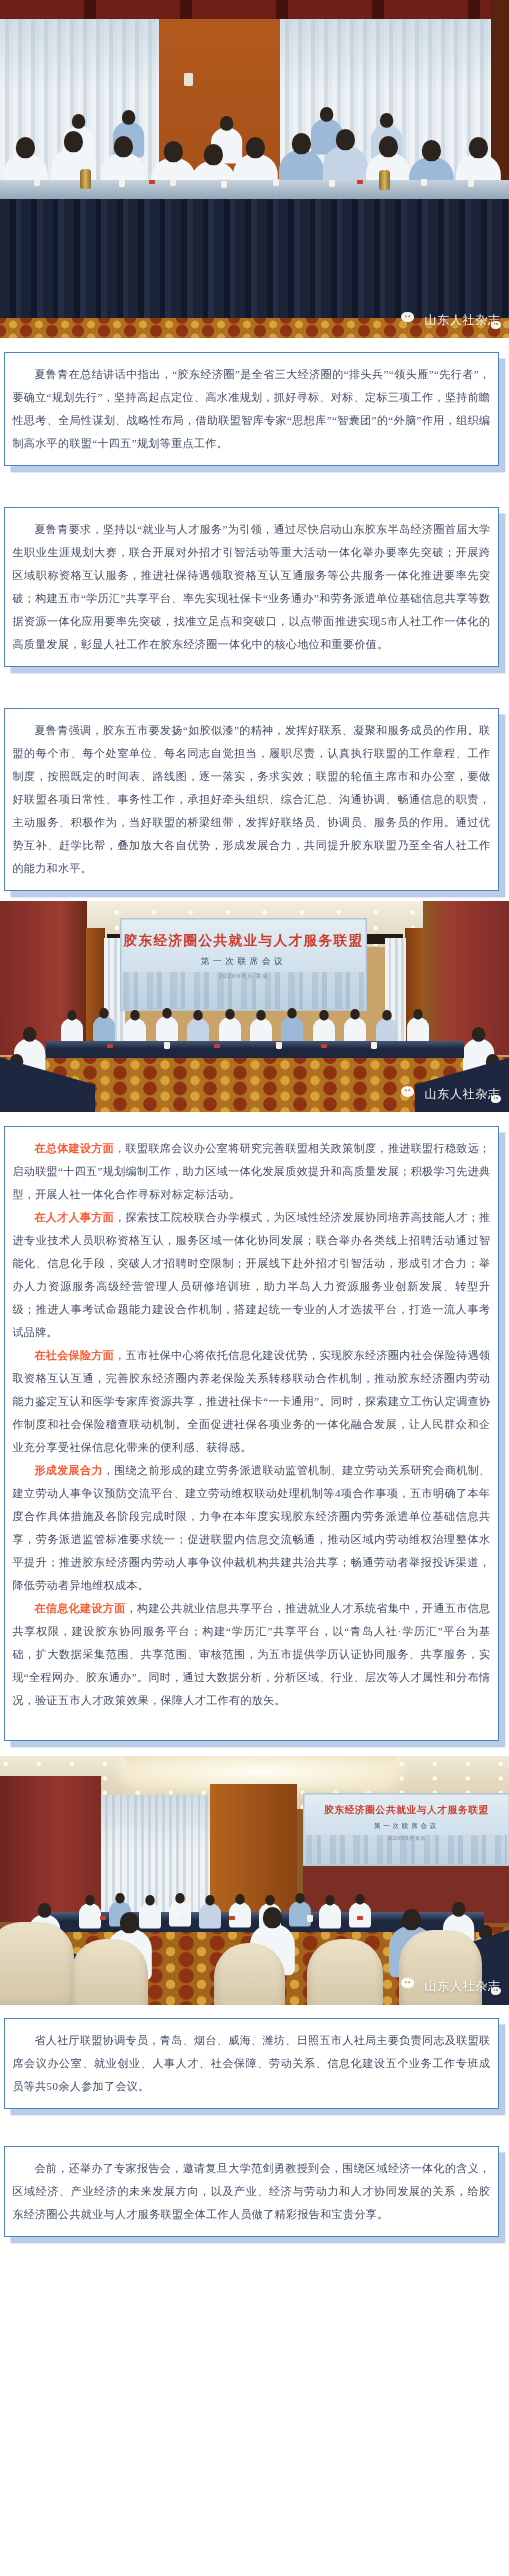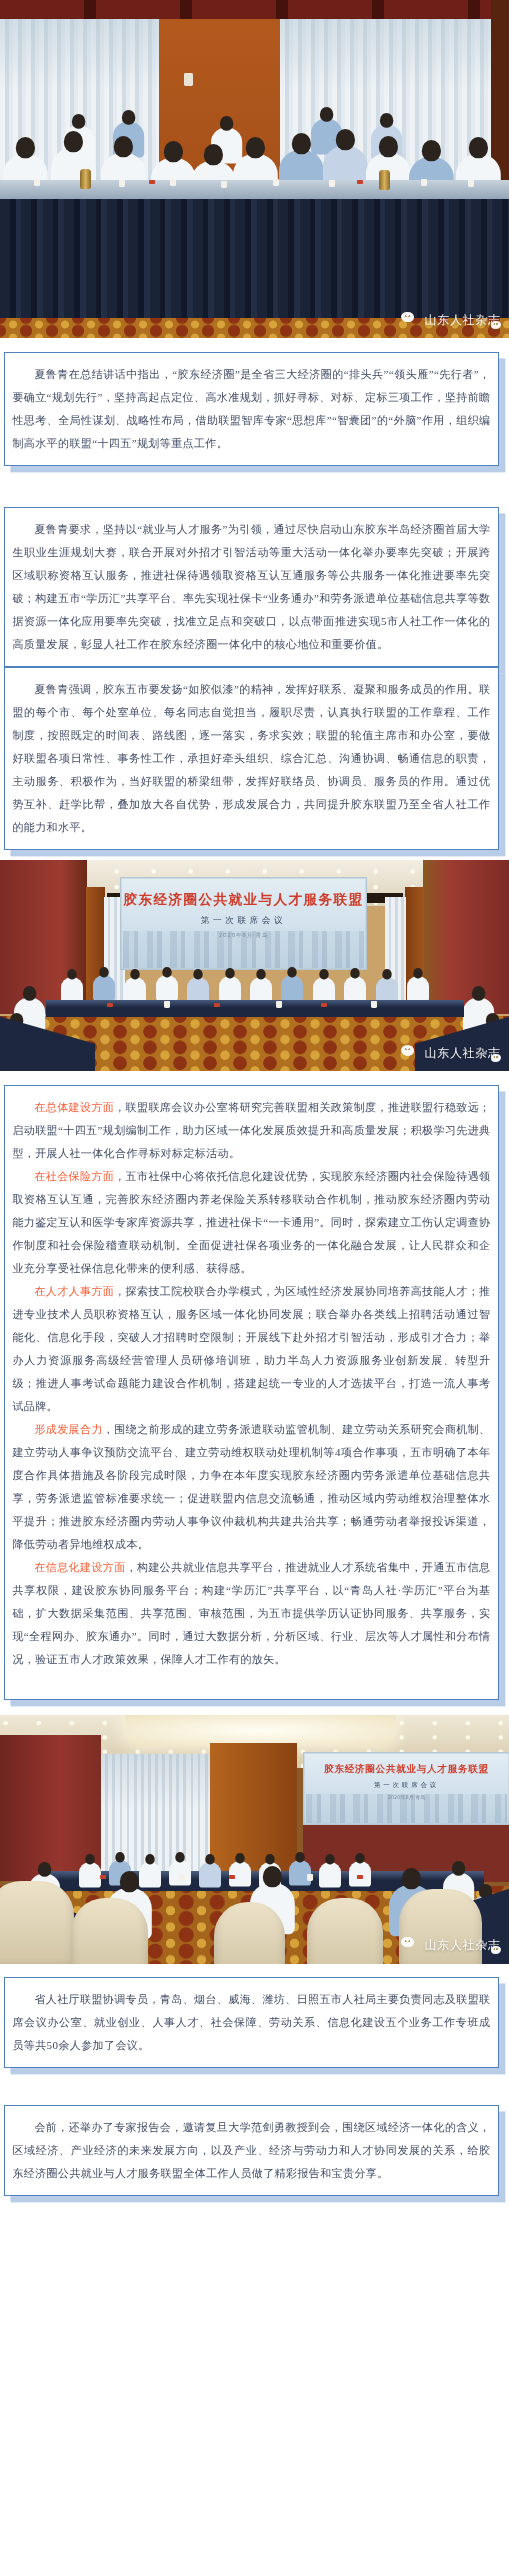--- a/index.html
+++ b/index.html
@@ -11,22 +11,22 @@
   }
   html,body{margin:0;padding:0;background:#fff;}
   .page{width:510px;margin:0 auto;background:#fff;overflow:hidden;
         font-family:"Liberation Serif","DejaVu Serif",serif;}
 
   
   .card{margin:0 11.4px 0 4.3px;border:1.4px solid var(--border-blue);background:#fff;
         box-shadow:6.4px 6.4px 0 var(--shadow-blue);padding:10px 7.1px;}
   .card .para{margin:0;text-indent:2em;font-size:11px;line-height:23px;
         letter-spacing:0.4px;color:var(--body-text);text-align:justify;}
-  .card .lead{color:var(--lead-orange);font-weight:normal;}
-  .mt1{margin-top:13.6px}.mt2{margin-top:41px}.mt3{}
+  .card .lead{color:var(--lead-orange);font-weight:bold;}
+  .mt1{margin-top:13.6px}.mt2{margin-top:41px}.mt3{margin-top:41px}
   .mtP2{margin-top:10px}.mt4{margin-top:14.3px}.mtP3{margin-top:14.3px}
   .mt5{margin-top:13.6px}.mt6{margin-top:37px}
   .card4{padding-bottom:28.6px}
 
   
   .photo{position:relative;width:510px;overflow:hidden;}
   .photo *{position:absolute;}
   .wm{display:flex;align-items:center;gap:5px;right:9.3px;color:#fff;
       font-family:"DejaVu Sans","Liberation Sans",sans-serif;font-size:12px;
       letter-spacing:0.7px;opacity:.95;text-shadow:0 0.7px 2.9px rgba(0,0,0,.35);z-index:9;}
@@ -262,22 +262,22 @@
     <div class="p2-sideR"></div>
 
     <div class="wm" style="bottom:8.6px">
       <span class="wx"></span>
       <span>山东人社杂志</span>
     </div>
   </figure>
 
   <section class="card card4 mt4">
     <p class="para"><span class="lead">在总体建设方面</span><span>，联盟联席会议办公室将研究完善联盟相关政策制度，推进联盟行稳致远；启动联盟“十四五”规划编制工作，助力区域一体化发展质效提升和高质量发展；积极学习先进典型，开展人社一体化合作寻标对标定标活动。</span></p>
+    <p class="para"><span class="lead">在人才人事方面</span><span>，探索技工院校联合办学模式，为区域性经济发展协同培养高技能人才；推进专业技术人员职称资格互认，服务区域一体化协同发展；联合举办各类线上招聘活动通过智能化、信息化手段，突破人才招聘时空限制；开展线下赴外招才引智活动，形成引才合力；举办人力资源服务高级经营管理人员研修培训班，助力半岛人力资源服务业创新发展、转型升级；推进人事考试命题能力建设合作机制，搭建起统一专业的人才选拔平台，打造一流人事考试品牌。</span></p>
     <p class="para"><span class="lead">在社会保险方面</span><span>，五市社保中心将依托信息化建设优势，实现胶东经济圈内社会保险待遇领取资格互认互通，完善胶东经济圈内养老保险关系转移联动合作机制，推动胶东经济圈内劳动能力鉴定互认和医学专家库资源共享，推进社保卡“一卡通用”。同时，探索建立工伤认定调查协作制度和社会保险稽查联动机制。全面促进社保各项业务的一体化融合发展，让人民群众和企业充分享受社保信息化带来的便利感、获得感。</span></p>
-    <p class="para"><span class="lead">在人才人事方面</span><span>，探索技工院校联合办学模式，为区域性经济发展协同培养高技能人才；推进专业技术人员职称资格互认，服务区域一体化协同发展；联合举办各类线上招聘活动通过智能化、信息化手段，突破人才招聘时空限制；开展线下赴外招才引智活动，形成引才合力；举办人力资源服务高级经营管理人员研修培训班，助力半岛人力资源服务业创新发展、转型升级；推进人事考试命题能力建设合作机制，搭建起统一专业的人才选拔平台，打造一流人事考试品牌。</span></p>
     <p class="para"><span class="lead">形成发展合力</span><span>，围绕之前形成的建立劳务派遣联动监管机制、建立劳动关系研究会商机制、建立劳动人事争议预防交流平台、建立劳动维权联动处理机制等4项合作事项，五市明确了本年度合作具体措施及各阶段完成时限，力争在本年度实现胶东经济圈内劳务派遣单位基础信息共享，劳务派遣监管标准要求统一；促进联盟内信息交流畅通，推动区域内劳动维权治理整体水平提升；推进胶东经济圈内劳动人事争议仲裁机构共建共治共享；畅通劳动者举报投诉渠道，降低劳动者异地维权成本。</span></p>
     <p class="para"><span class="lead">在信息化建设方面</span><span>，构建公共就业信息共享平台，推进就业人才系统省集中，开通五市信息共享权限，建设胶东协同服务平台；构建“学历汇”共享平台，以“青岛人社·学历汇”平台为基础，扩大数据采集范围、共享范围、审核范围，为五市提供学历认证协同服务、共享服务，实现“全程网办、胶东通办”。同时，通过大数据分析，分析区域、行业、层次等人才属性和分布情况，验证五市人才政策效果，保障人才工作有的放矢。</span></p>
   </section>
 
   <figure class="photo p3 mtP3" style="margin-left:0;margin-right:0;margin-bottom:0">
     <div class="p3-ceil"></div>
     <div class="p3-panel"></div>
     <div class="p3-wallL"></div>
     <div class="p3-cur"></div>
     <div class="p3-wood"></div>

